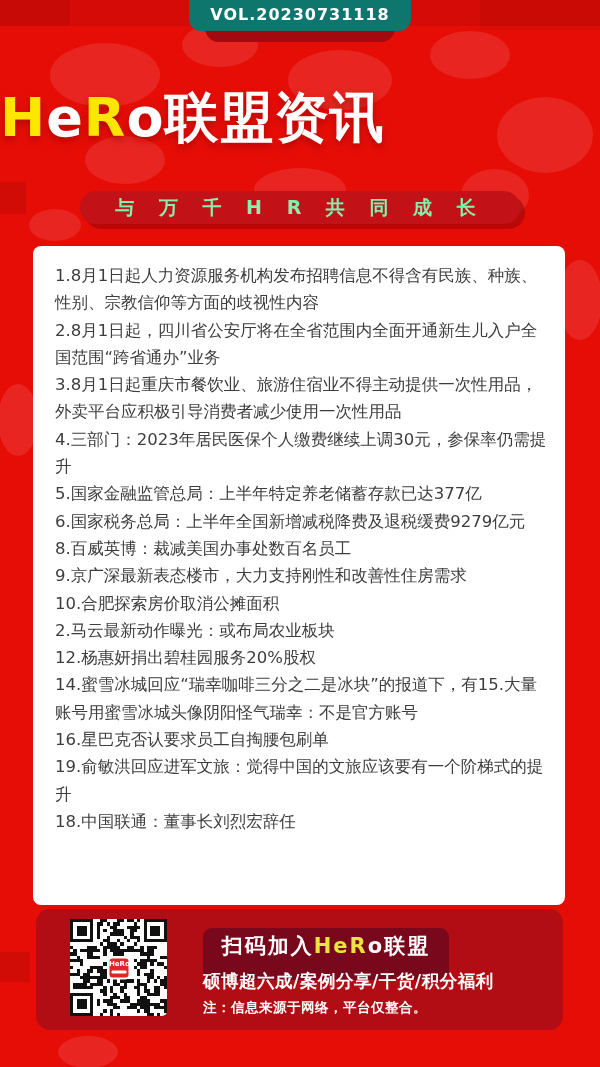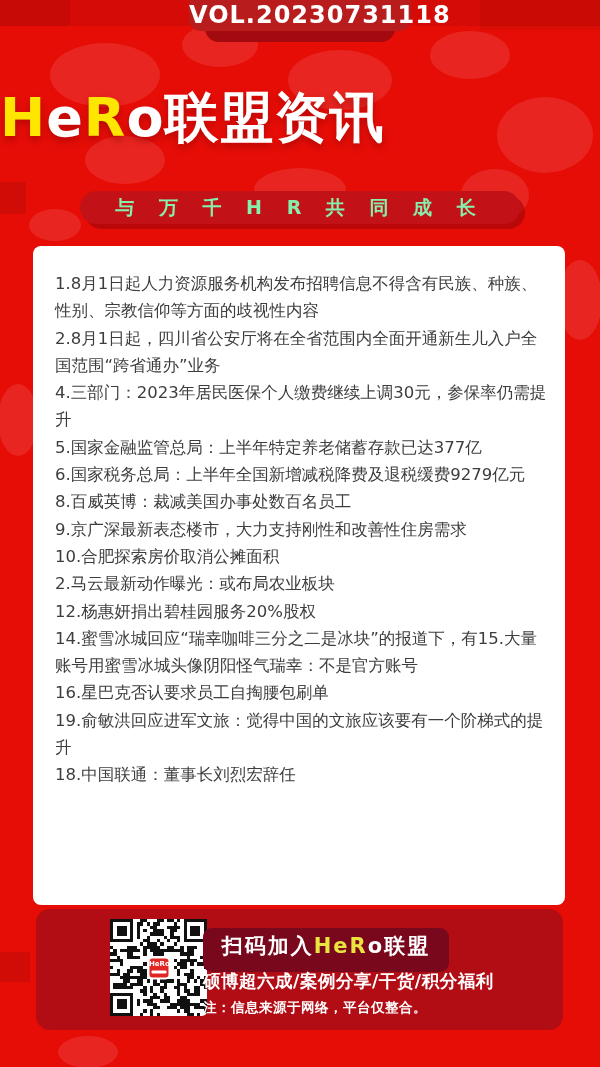--- a/index.html
+++ b/index.html
@@ -10,22 +10,22 @@
   }
   
   .texture { position:absolute; inset:0; pointer-events:none; }
   
   .vol-shadow {
     position:absolute; top:0; left:50%; transform:translateX(-50%);
     width:190px; height:42px; background:#a30a0f; border-radius:0 0 14px 14px;
   }
   .vol-badge {
     position:absolute; top:0; left:50%; transform:translateX(-50%);
-    width:222px; height:31px; background:#b91c1c; border-radius:0 0 12px 12px;
-    color:#ffffff; font-size:24px; font-weight:bold; letter-spacing:1px;
+    width:222px; height:31px; background:#0f766e; border-radius:0 0 12px 12px;
+    color:#ffffff; font-size:16px; font-weight:bold; letter-spacing:1px;
     text-align:center; line-height:30px;
   }
   
   .title {
     position:absolute; top:86px; left:0; width:100%;
     text-align:left; font-size:54px; font-weight:900; color:#ffffff;
     letter-spacing:1px; line-height:1.2;
     text-shadow:0 4px 7px rgba(125,0,4,0.45);
     white-space:nowrap;
   }
@@ -37,47 +37,47 @@
     box-shadow:5px 5px 0 rgba(150,6,10,0.55);
     color:#86efac; font-size:19px; font-weight:bold; letter-spacing:9px;
     text-align:center; line-height:33px; white-space:nowrap;
   }
   
   .card {
     position:absolute; left:33px; top:246px; width:532px; height:659px;
     background:#ffffff; border-radius:8px;
   }
   .news-list {
-    list-style:none; padding:24px 16px 0 22px;
+    list-style:none; padding:16px 16px 0 22px;
     font-size:16.5px; line-height:27.3px; color:#3d3d3d; font-weight:500;
     word-break:break-all;
   }
   
   .footer-panel {
     position:absolute; left:36px; top:909px; width:527px; height:121px;
     background:#b20c15; border-radius:14px;
   }
   .qr-box {
     position:absolute; left:34px; top:10px; width:97px; height:97px;
-    background:#ffffff; border-radius:5px; margin-left:40px;
+    background:#ffffff; border-radius:5px; 
   }
   .qr-box svg { width:100%; height:100%; display:block; }
   .qr-logo {
     position:absolute; left:50%; top:50%; transform:translate(-50%,-50%);
     width:23px; height:23px; background:#e02522;
     border:2px solid #ffffff; border-radius:5px;
     color:#ffffff; font-size:7px; font-weight:bold;
     text-align:center; line-height:11px;
   }
   .qr-logo .mini-bar {
     display:block; width:15px; height:3px; margin:1px auto 0;
     background:#ffffff; border-radius:1px;
   }
   .cta-box {
-    position:absolute; left:167px; top:19px; width:246px; height:44px;
+    position:absolute; left:167px; top:19px; width:246px; height:52px;
     background:#7a081c; border-radius:9px;
     color:#ffffff; font-size:21px; font-weight:bold; letter-spacing:2px;
     text-align:center; line-height:36px; white-space:nowrap;
   }
   .cta-box .yellow { color:#e9e43e; }
   .benefits {
     position:absolute; left:167px; top:60px;
     color:#ffffff; font-size:17.5px; font-weight:bold; letter-spacing:0.5px;
     white-space:nowrap;
   }
@@ -118,20 +118,21 @@
   <div class="vol-badge">VOL.20230731118</div>
 
   <h1 class="title"><span class="yellow">H</span><span>e</span><span class="yellow">R</span><span>o</span><span>联盟资讯</span></h1>
 
   <div class="subtitle">与 万 千 H R 共 同 成 长</div>
 
   <div class="card">
     <ul class="news-list">
       <li>1.8月1日起人力资源服务机构发布招聘信息不得含有民族、种族、性别、宗教信仰等方面的歧视性内容</li>
       <li>2.8月1日起，四川省公安厅将在全省范围内全面开通新生儿入户全国范围“跨省通办”业务</li>
+      <li>3.8月1日起重庆市餐饮业、旅游住宿业不得主动提供一次性用品，外卖平台应积极引导消费者减少使用一次性用品</li>
       <li>4.三部门：2023年居民医保个人缴费继续上调30元，参保率仍需提升</li>
       <li>5.国家金融监管总局：上半年特定养老储蓄存款已达377亿</li>
       <li>6.国家税务总局：上半年全国新增减税降费及退税缓费9279亿元</li>
       <li>8.百威英博：裁减美国办事处数百名员工</li>
       <li>9.京广深最新表态楼市，大力支持刚性和改善性住房需求</li>
       <li>10.合肥探索房价取消公摊面积</li>
       <li>2.马云最新动作曝光：或布局农业板块</li>
       <li>12.杨惠妍捐出碧桂园服务20%股权</li>
       <li>14.蜜雪冰城回应“瑞幸咖啡三分之二是冰块”的报道下，有15.大量账号用蜜雪冰城头像阴阳怪气瑞幸：不是官方账号</li>
       <li>16.星巴克否认要求员工自掏腰包刷单</li>

